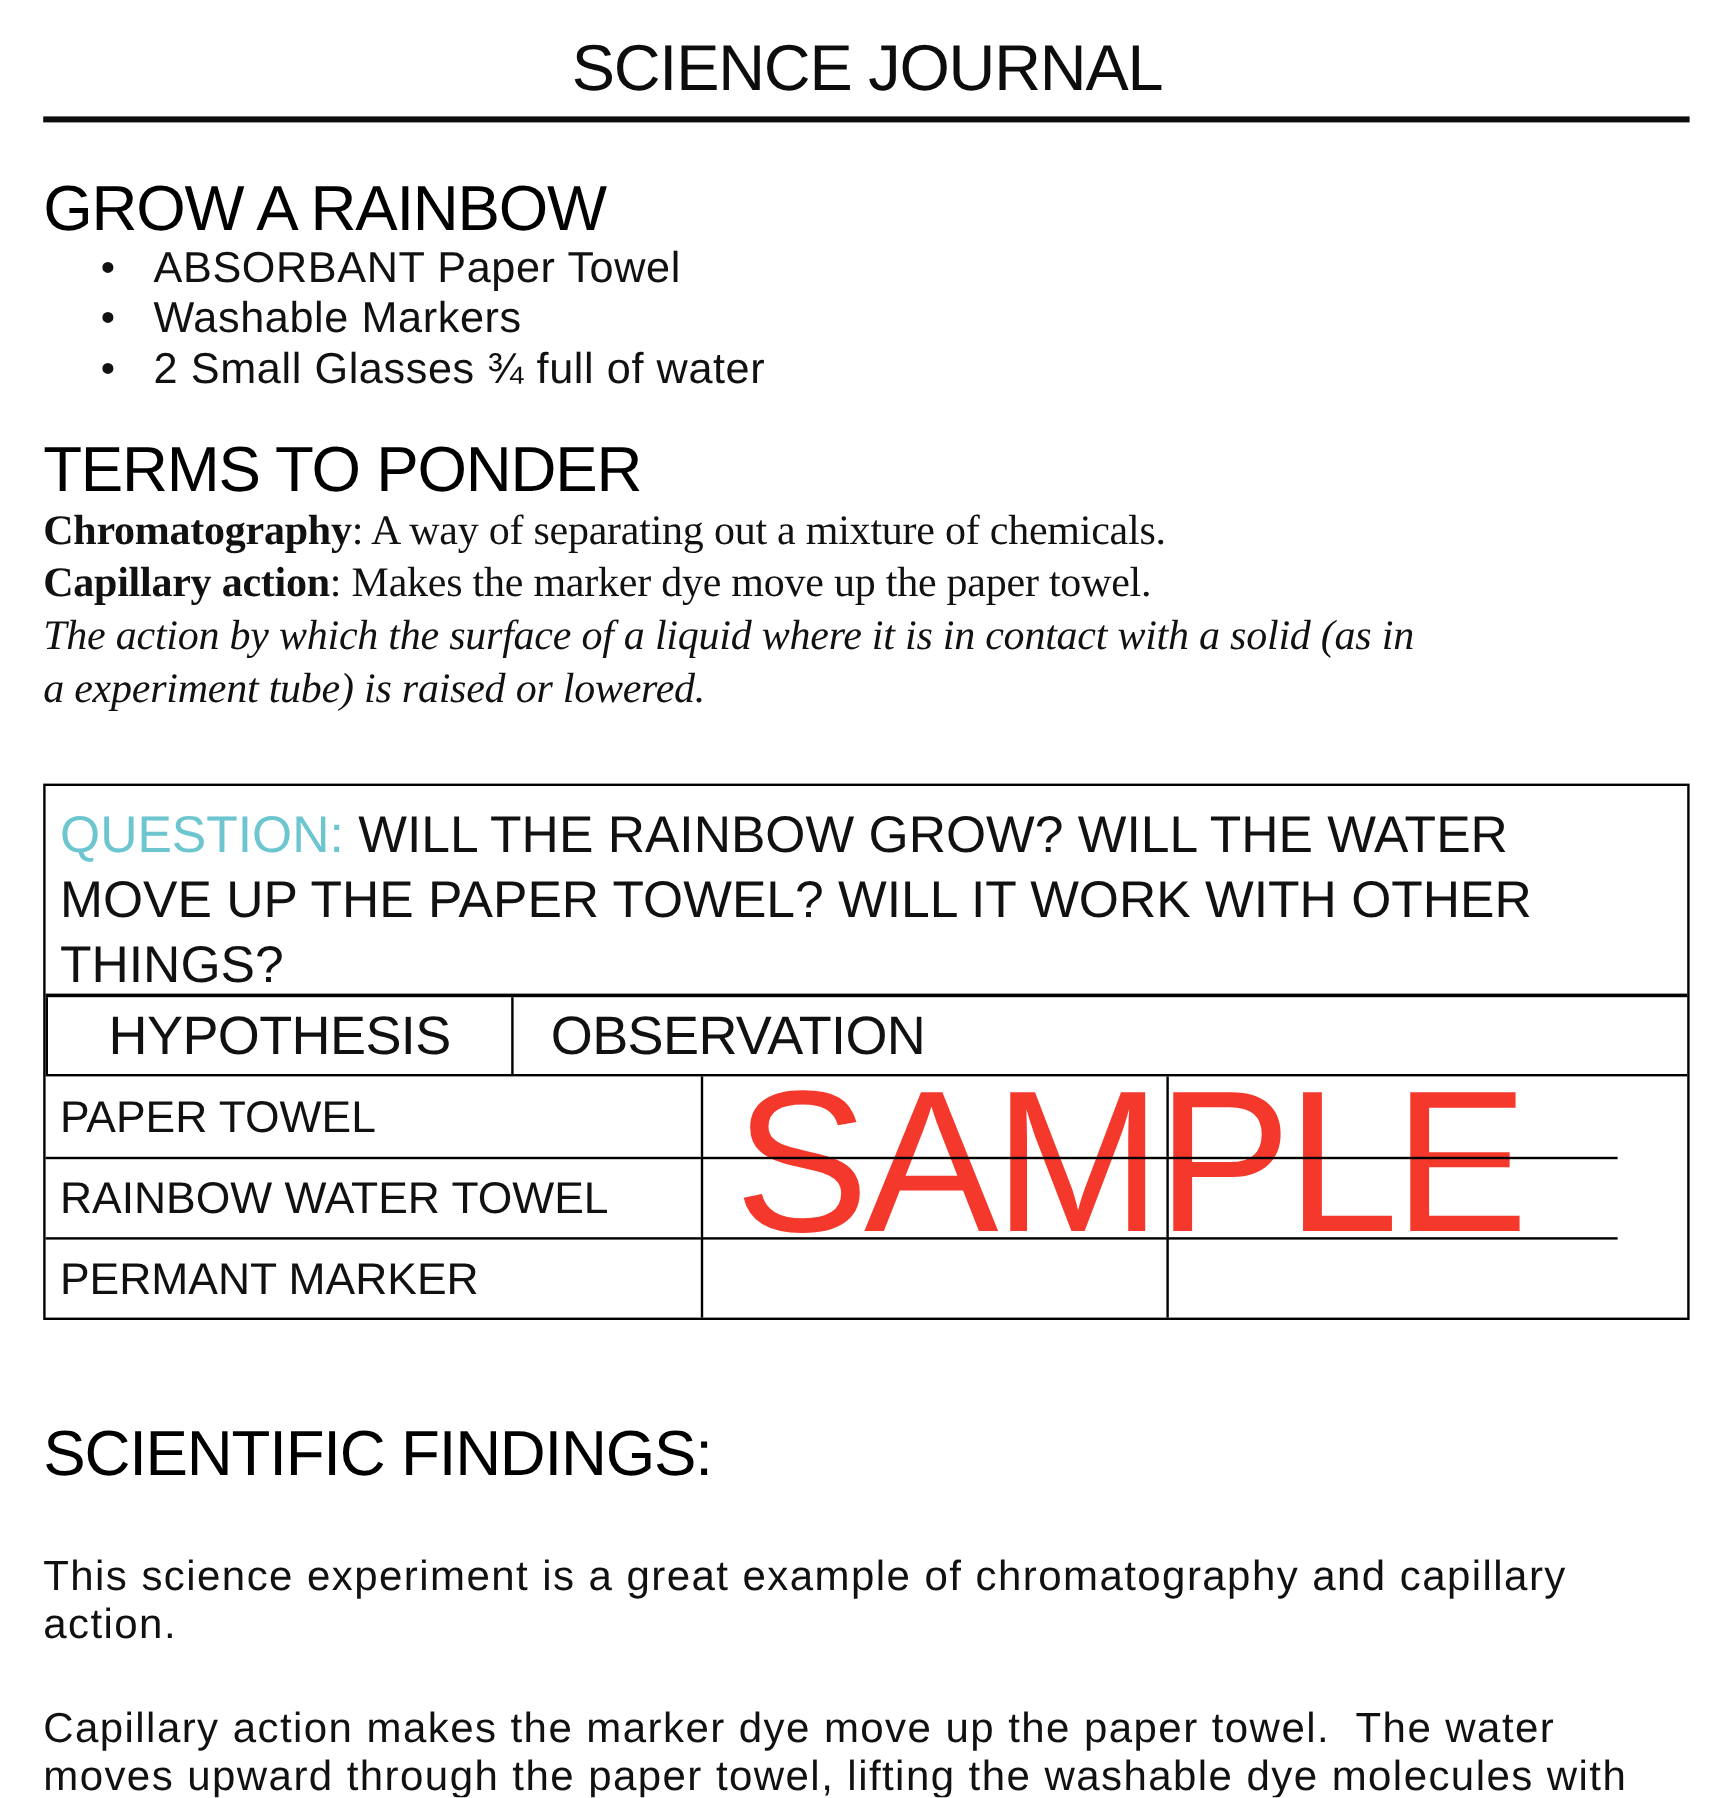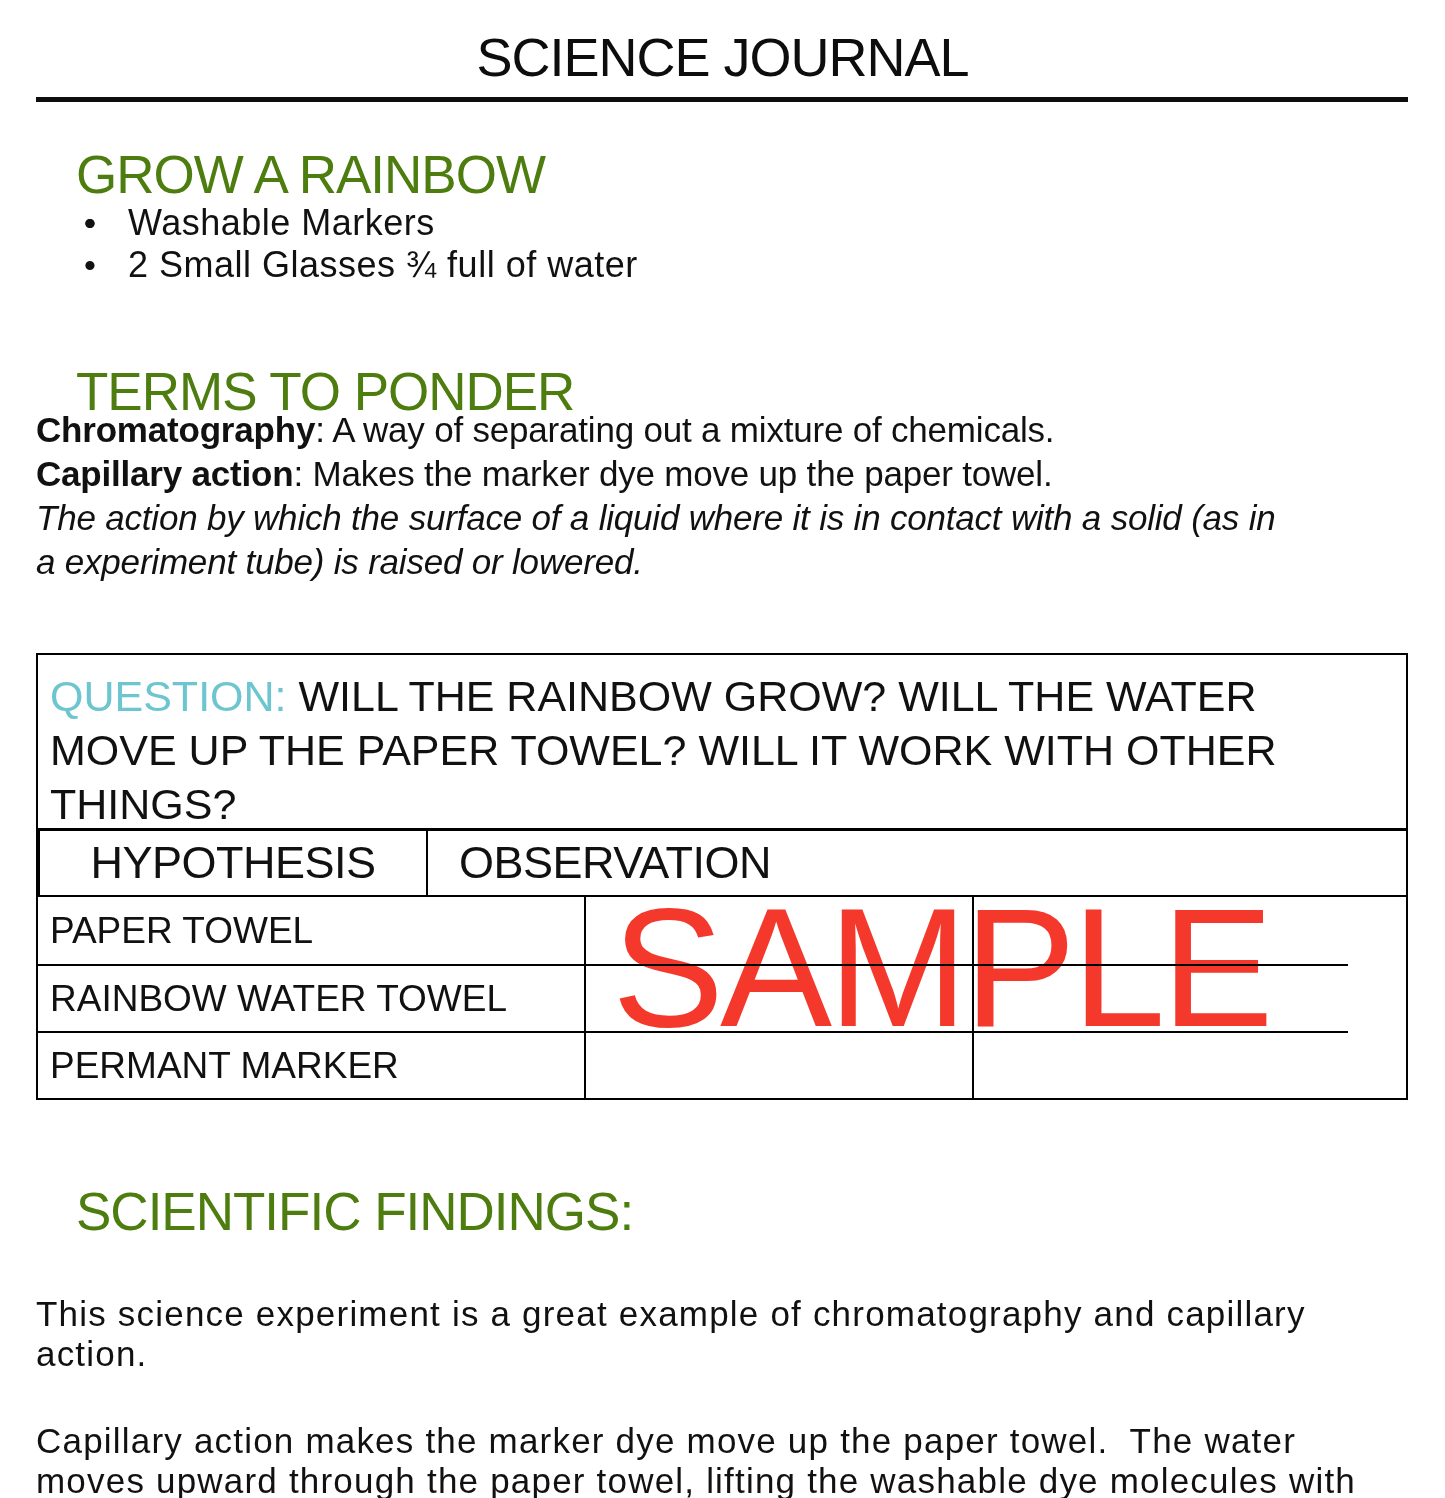--- a/index.html
+++ b/index.html
@@ -27,42 +27,41 @@
   .rule {
     top: 97px; left: 36px; width: 1372px; height: 5px;
     background: #0d0d0d;
   }
 
   
   .heading {
     left: 36px;
     font-size: 53px; line-height: 1.1;
     letter-spacing: -1px;
-    color: #4d7c0f;
-    margin-left: 40px;
+    color: #000000;
   }
   .h-grow { top: 146px; }
   .h-terms { top: 363px; }
   .h-findings { top: 1183px; }
 
   
   .bullets { top: 202px; left: 36px; width: 1100px; }
   .bullets .li {
     position: relative;
     padding-left: 92px;
     font-size: 36px; line-height: 42px;
     letter-spacing: 0.5px;
   }
   .bullets .dot {
     position: absolute; left: 48px; top: 0;
     font-size: 34px; line-height: 42px;
   }
 
   
-  .terms { top: 408px; left: 36px; width: 1410px; }
+  .terms { top: 420px; left: 36px; width: 1410px; font-family: Liberation Serif, serif; }
   .terms .line {
     font-size: 35px; line-height: 44px;
     letter-spacing: -0.2px;
   }
   .terms .line b { font-weight: bold; }
   .terms .italic { font-style: italic; }
 
   
   .stamp {
     top: 884px; left: 612px;
@@ -117,20 +116,21 @@
 <div class="page">
 
   <div class="abs title">SCIENCE JOURNAL</div>
   <div class="abs rule"></div>
 
   <div class="abs heading h-grow">GROW A RAINBOW</div>
 
   <div class="abs bullets">
     <div class="li">
       <span class="dot">•</span>
+      <span class="pre">ABSORBANT Paper Towel</span>
     </div>
     <div class="li">
       <span class="dot">•</span>
       <span class="pre">Washable Markers</span>
     </div>
     <div class="li">
       <span class="dot">•</span>
       <span class="pre">2 Small Glasses ¾ full of water</span>
     </div>
   </div>

